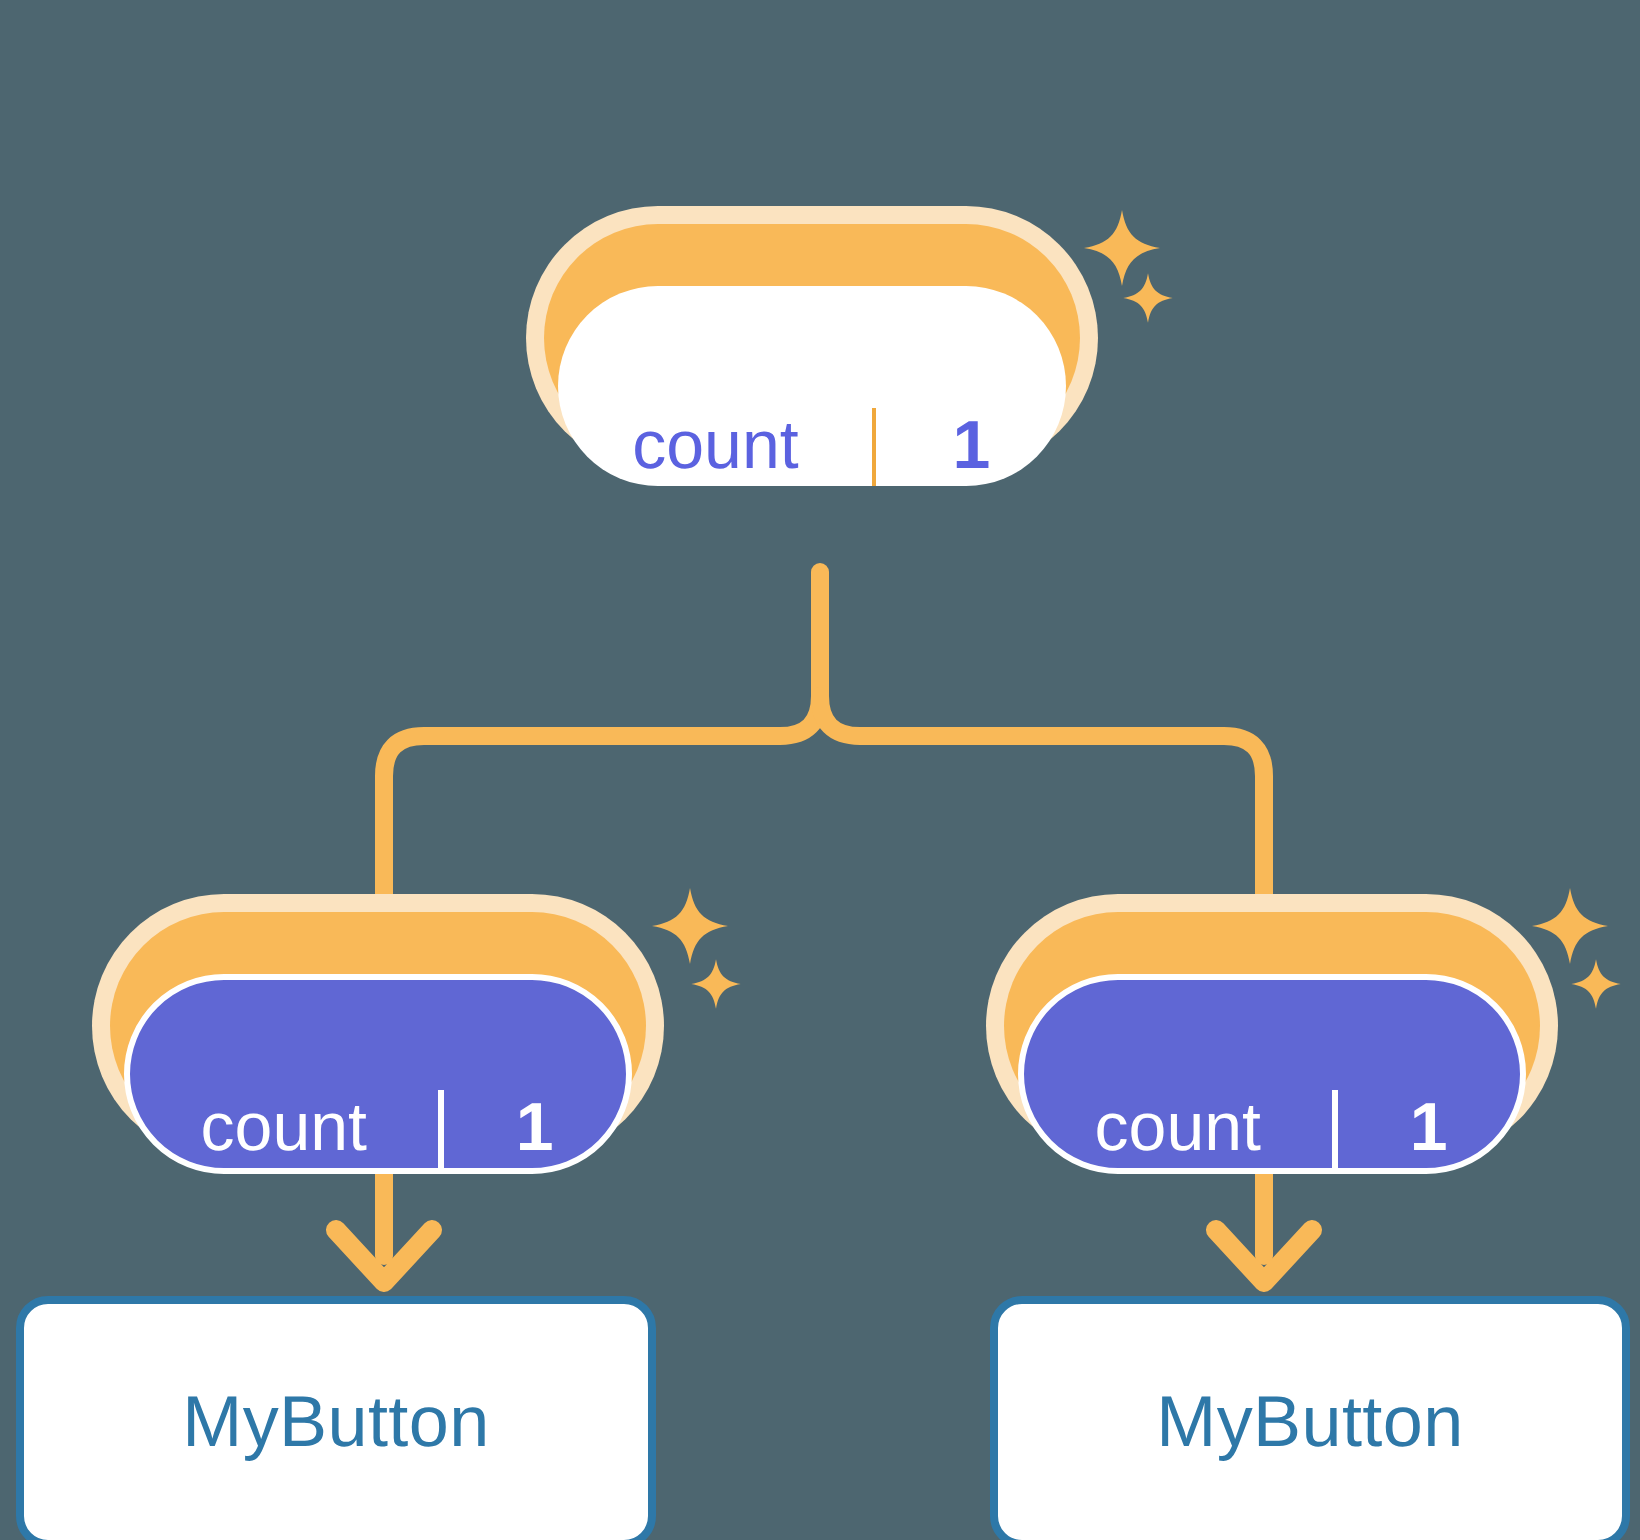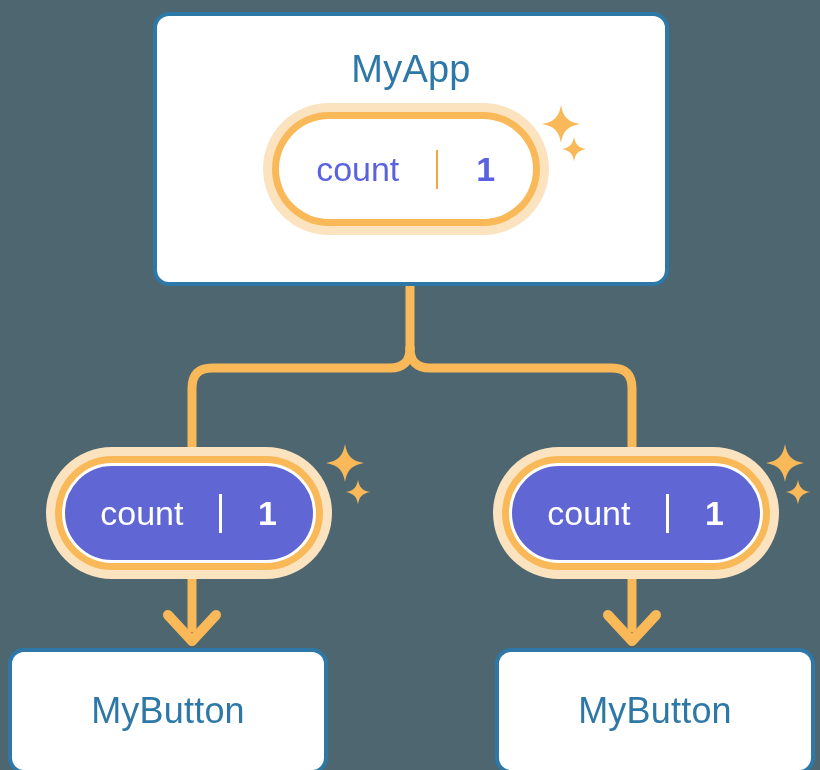--- a/index.html
+++ b/index.html
@@ -78,26 +78,27 @@
     position: absolute;
     box-sizing: border-box;
     border-radius: 999px;
     
     background: #f9b958;
     padding: 7px;
     box-shadow: 0 0 0 9px #fbe3c0;
   }
   .pill-inner {
     display: flex;
-    align-items: center;
+    align-items: flex-end;
     width: 100%;
     height: 100%;
     border-radius: 999px;
     overflow: hidden;
     box-sizing: border-box;
+    margin-top: 24px;
   }
   .pill-key, .pill-val {
     display: flex;
     align-items: center;
     justify-content: center;
     font-size: 34px;
     box-sizing: border-box;
   }
   .pill-key { flex: 0 0 62%; }
   .pill-val { flex: 1 1 auto; font-weight: 700; }
@@ -166,23 +167,20 @@
       <path d="M192,578 L192,628"></path>
       <path d="M632,578 L632,628"></path>
     </g>
 
     <g fill="none" stroke="#f9b958" stroke-width="10" stroke-linecap="round" stroke-linejoin="round">
       <polyline points="168,615 192,641 216,615"></polyline>
       <polyline points="608,615 632,641 656,615"></polyline>
     </g>
   </svg>
 
-  <div class="card" id="card-myapp">
-    <div class="card-title">MyApp</div>
-  </div>
 
   <div class="pill pill-light" id="pill-myapp">
     <div class="pill-inner">
       <div class="pill-key">count</div>
       <div class="pill-val">1</div>
     </div>
   </div>
 
   <span class="sparkle" id="sparkle-myapp-big">
     <svg width="40" height="40" viewBox="0 0 40 40" aria-hidden="true">

